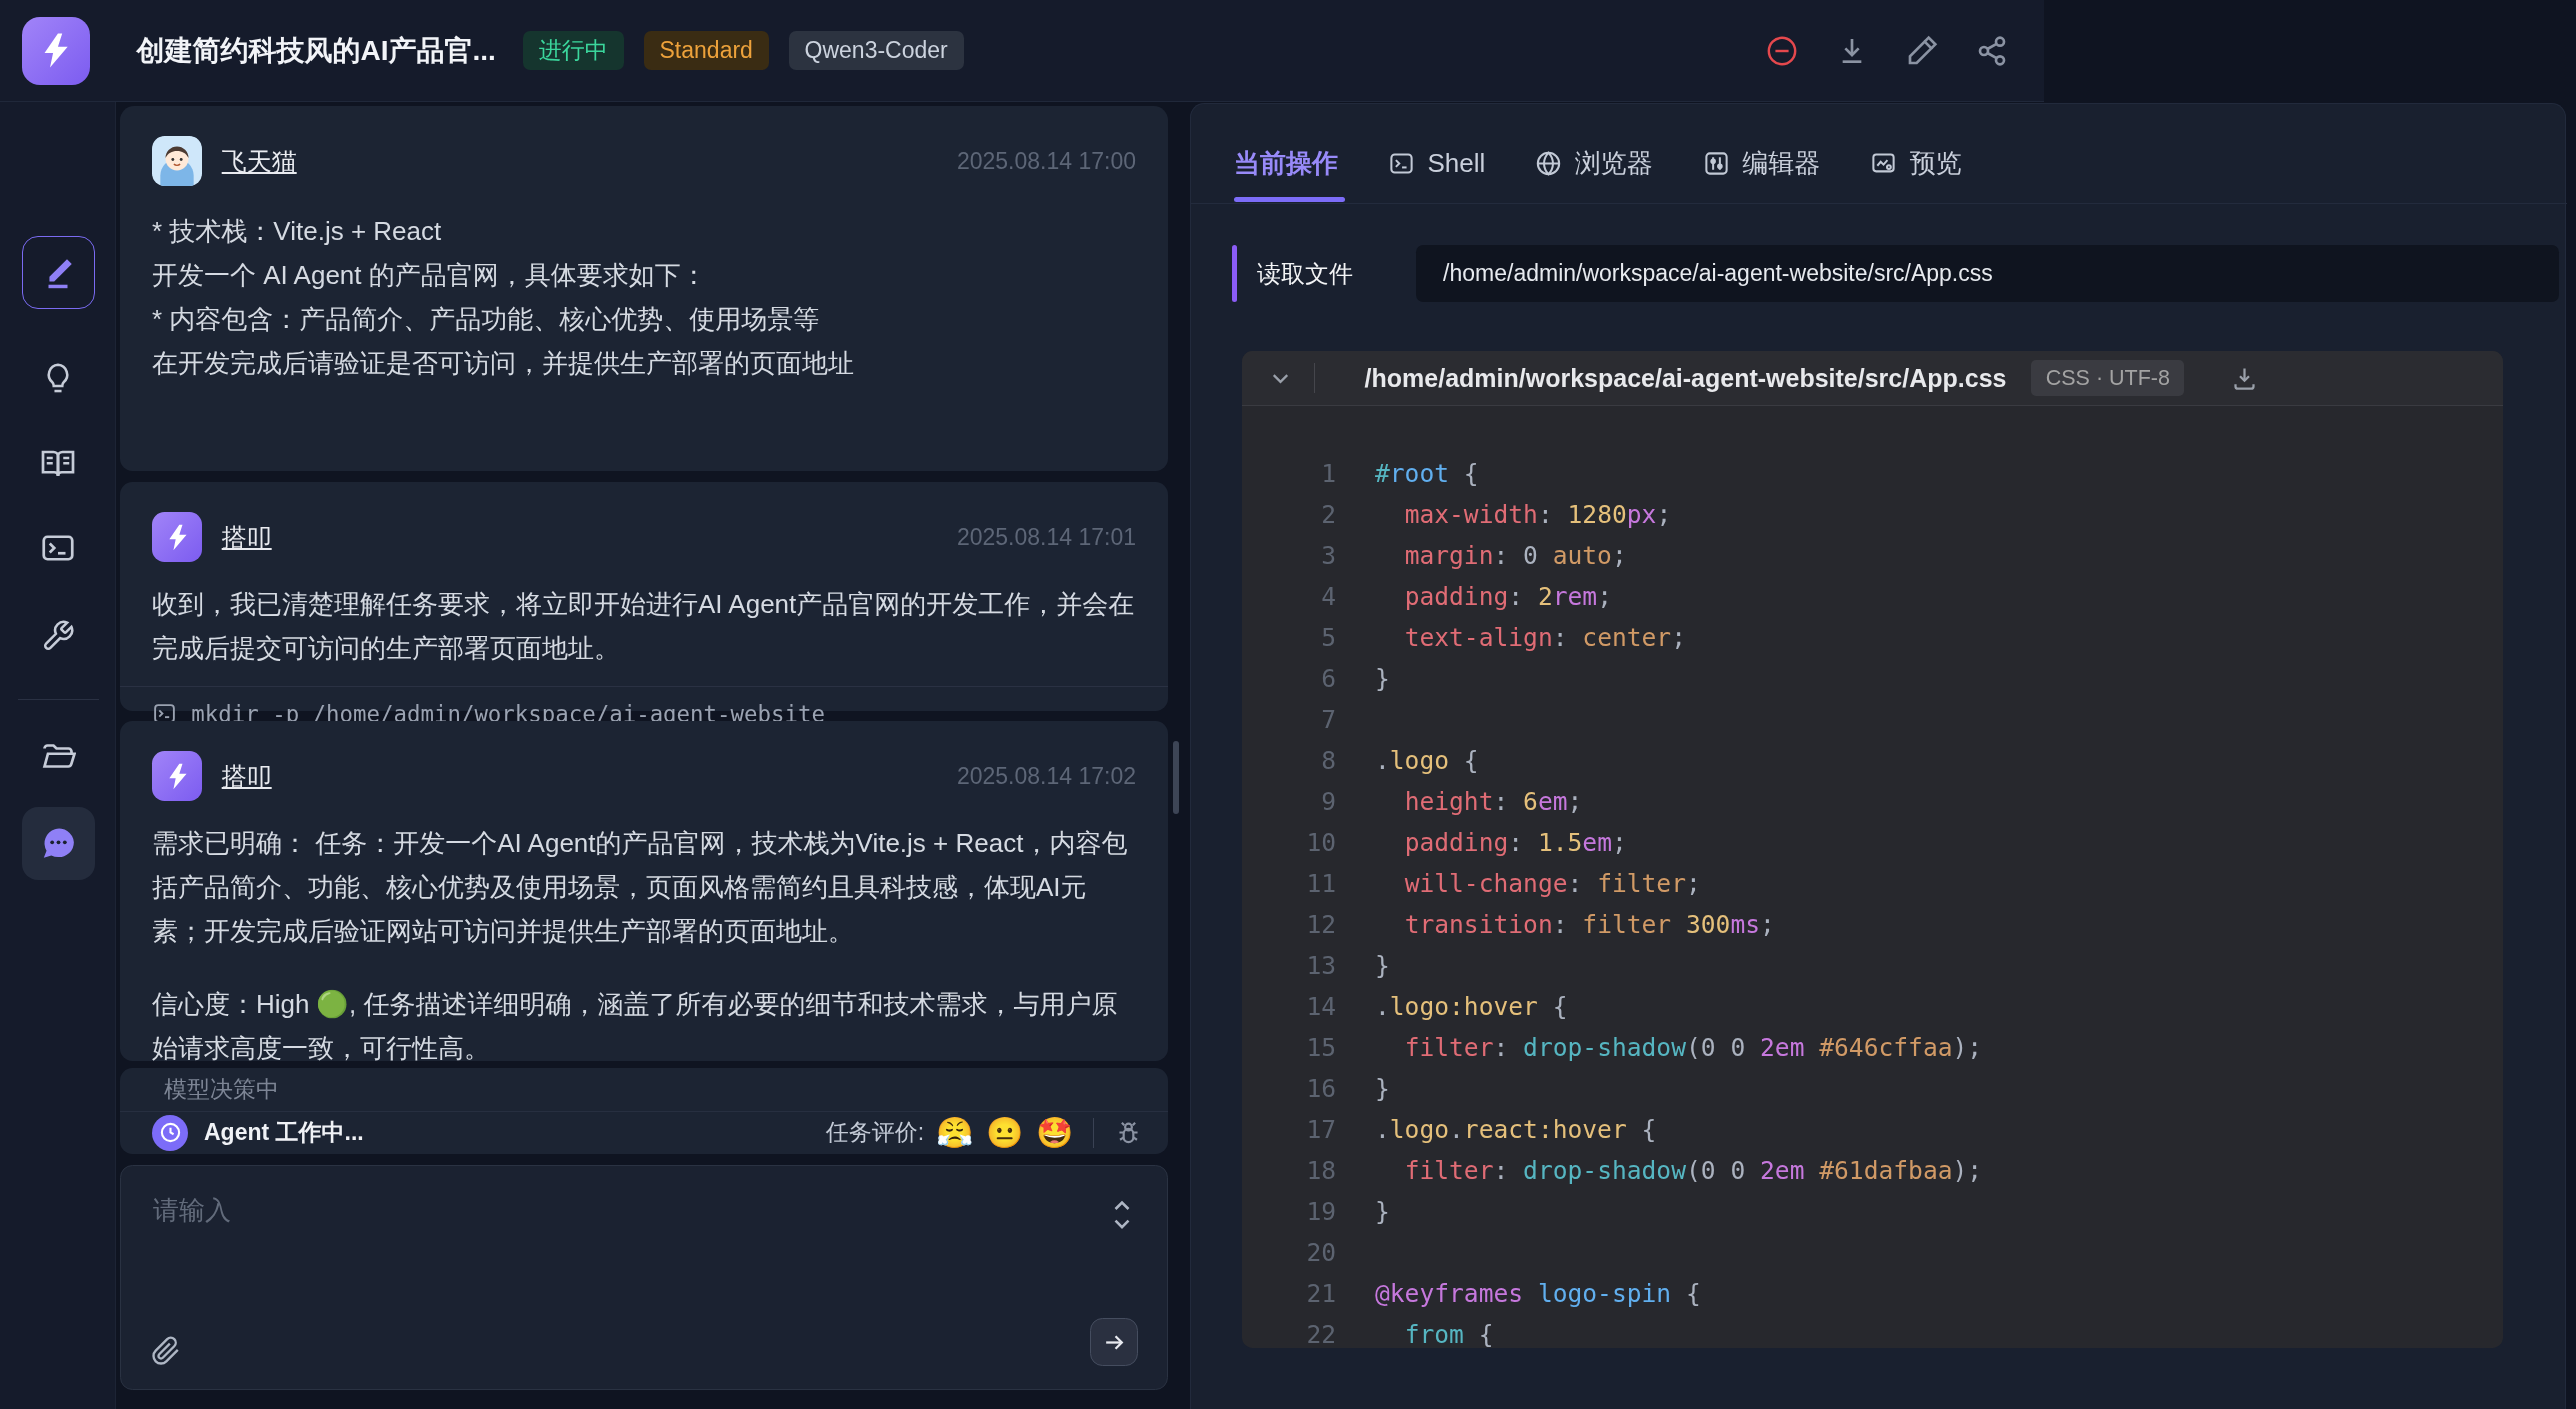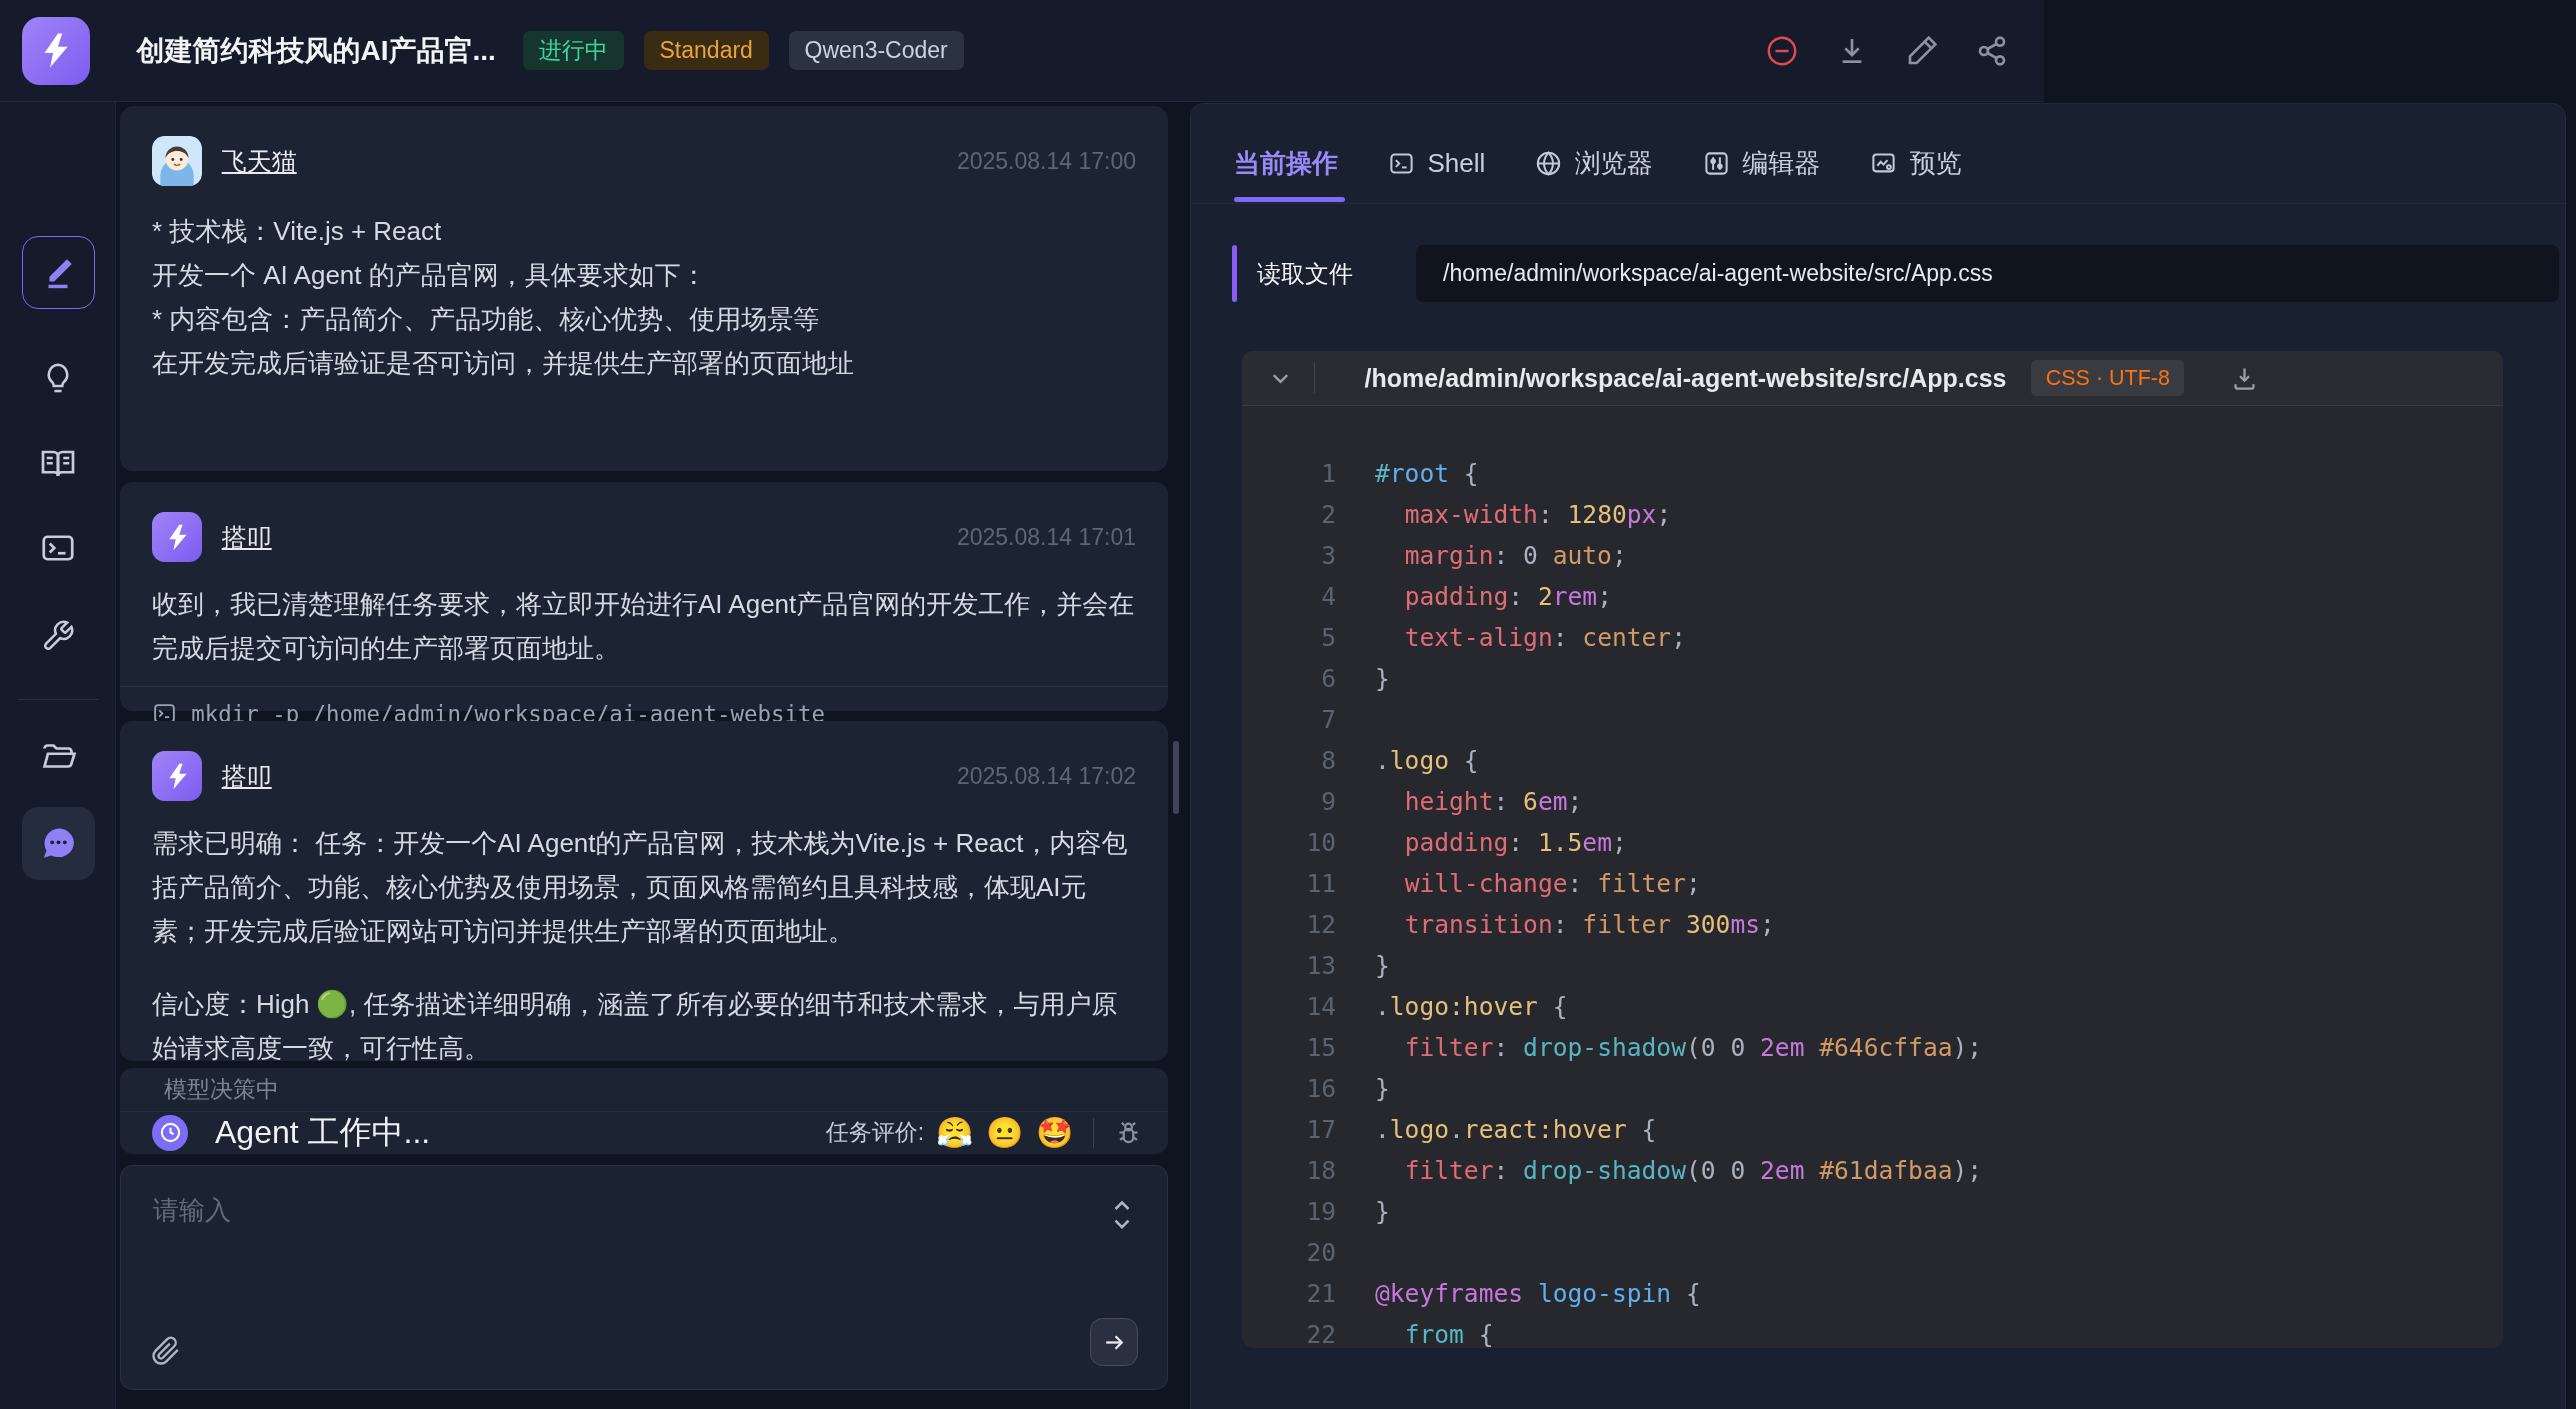--- a/index.html
+++ b/index.html
@@ -47,21 +47,21 @@
   .cmd-row { display:flex; align-items:center; gap:14.3px; margin-top:14.3px; color:#9aa2b1; }
   .cmd-text { font-size:22.4px; font-family:"DejaVu Sans Mono", monospace; color:#9aa2b1; }
   .para-gap { height:29px; }
 
   .status-card { position:absolute; left:0; top:962px; width:1048px; background:#1c2433; border-radius:12.5px; }
   .status-row1 { height:43px; display:flex; align-items:center; padding:0 44px; font-size:23px; color:#7d8595; }
   .status-div { height:0.9px; background:#272f40; }
   .status-row2 { height:42px; display:flex; align-items:center; padding:0 25px 0 32px; }
   .clock-bubble { width:36px; height:36px; border-radius:50%; background:#7c6cf8;
     display:flex; align-items:center; justify-content:center; }
-  .working-label { margin-left:27px; font-size:32px; font-weight:400; color:#f0f2f6; }
+  .working-label { margin-left:16px; font-size:23px; font-weight:700; color:#f0f2f6; }
   .rating { margin-left:auto; display:flex; align-items:center; gap:12.5px; }
   .rating-label { font-size:23px; color:#c3cad6; }
   .emoji { font-size:30px; line-height:36px; cursor:pointer; }
   .vsep { width:0.9px; height:30px; background:#3a4254; margin:0 7.2px; }
   .bug { width:29px; height:29px; color:#8b93a3; cursor:pointer; }
 
   .input-card { position:absolute; left:0; top:1059px; width:1048px; height:225px; background:#1b2231;
     border:0.9px solid #2a3242; border-radius:12.5px; }
   .input-area { position:absolute; left:32px; top:27px; width:912px; height:116px; background:transparent;
     border:none; outline:none; resize:none; font-size:26px; color:#d5dae2; font-family:"Liberation Sans",sans-serif; }
@@ -91,21 +91,21 @@
   .action-chip { margin-left:63px; width:1143px; height:57px; background:#0f141f; border-radius:7.2px;
     display:flex; align-items:center; padding-left:27px; font-size:23px; color:#e7eaef; }
 
   .code-card { position:absolute; left:51px; top:247px; width:1261px; height:997px; border-radius:10.7px;
     overflow:hidden; background:#27282d; }
   .code-head { height:55px; background:#2b2c31; border-bottom:0.9px solid #3a3b41; display:flex; align-items:center; }
   .code-chevron { width:27px; height:27px; color:#9aa0aa; margin-left:25px; cursor:pointer; }
   .code-head-sep { width:0.9px; height:30px; background:#45464c; margin-left:19.7px; }
   .code-path { margin-left:50px; font-size:25px; font-weight:700; color:#e8e9ec; }
   .code-badge { margin-left:25px; height:36px; padding:0 14.3px; border-radius:5px; background:#3a3b41;
-    color:#f97316; font-size:21.5px; display:flex; align-items:center; white-space:nowrap; }
+    color:#a3a3a3; font-size:21.5px; display:flex; align-items:center; white-space:nowrap; }
   .code-dl { width:27px; height:27px; color:#9aa0aa; margin-left:47px; cursor:pointer; }
   .code-body { padding-top:47px; font-family:"DejaVu Sans Mono", monospace; font-size:24.6px; }
   .code-line { display:flex; height:41px; line-height:41px; white-space:pre; }
   .lineno { width:94px; text-align:right; color:#5c6370; flex:0 0 auto; }
   .code-text { margin-left:39px; }
   .tk-pc { color:#abb2bf; } .tk-pr { color:#e06c75; } .tk-nm { color:#e5c07b; }
   .tk-un { color:#c678dd; } .tk-vl { color:#d19a66; } .tk-sl { color:#e5c07b; }
   .tk-bl { color:#61afef; } .tk-tl { color:#56b6c2; } .tk-fn { color:#56b6c2; }
   .tk-hx { color:#d19a66; } .tk-kw { color:#c678dd; }
 </style>

